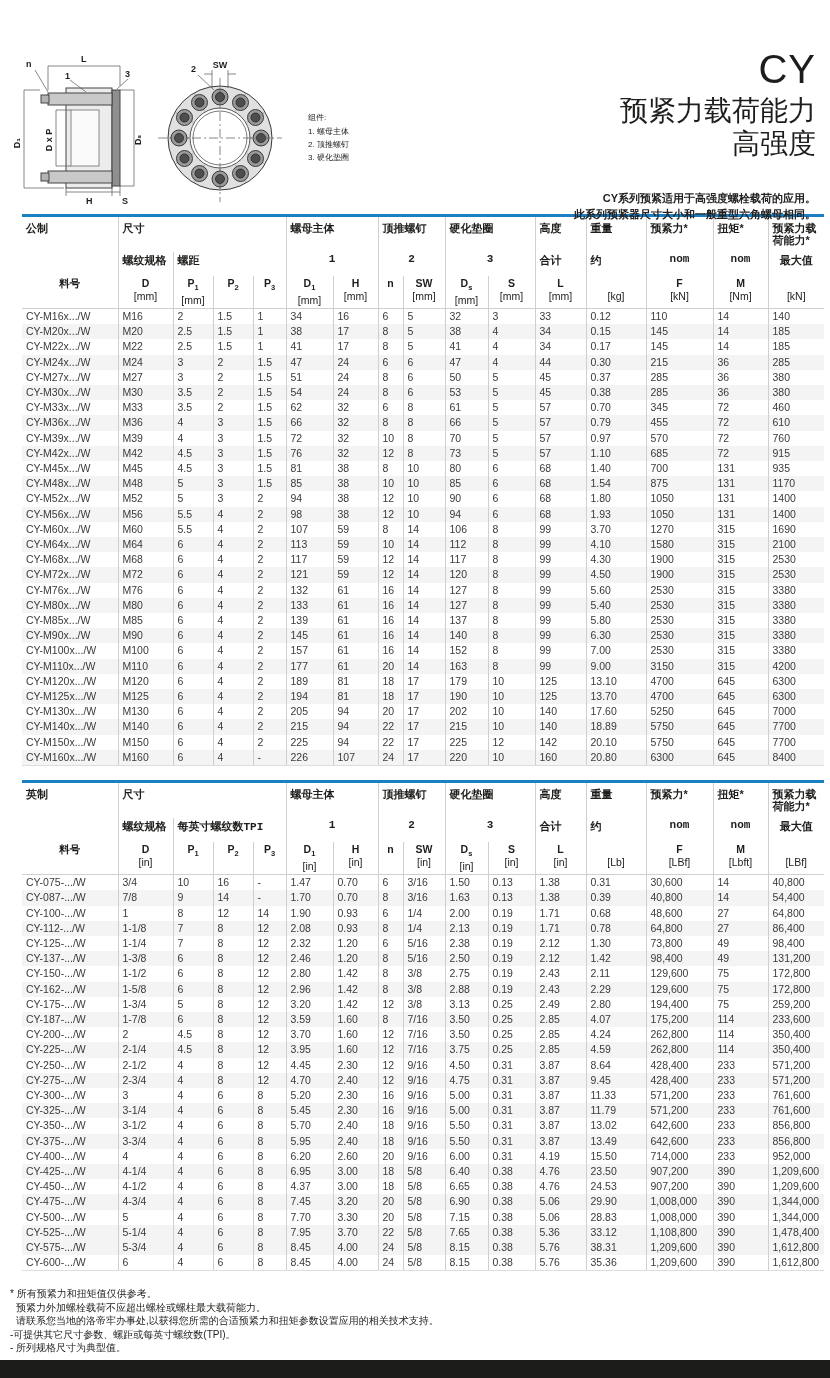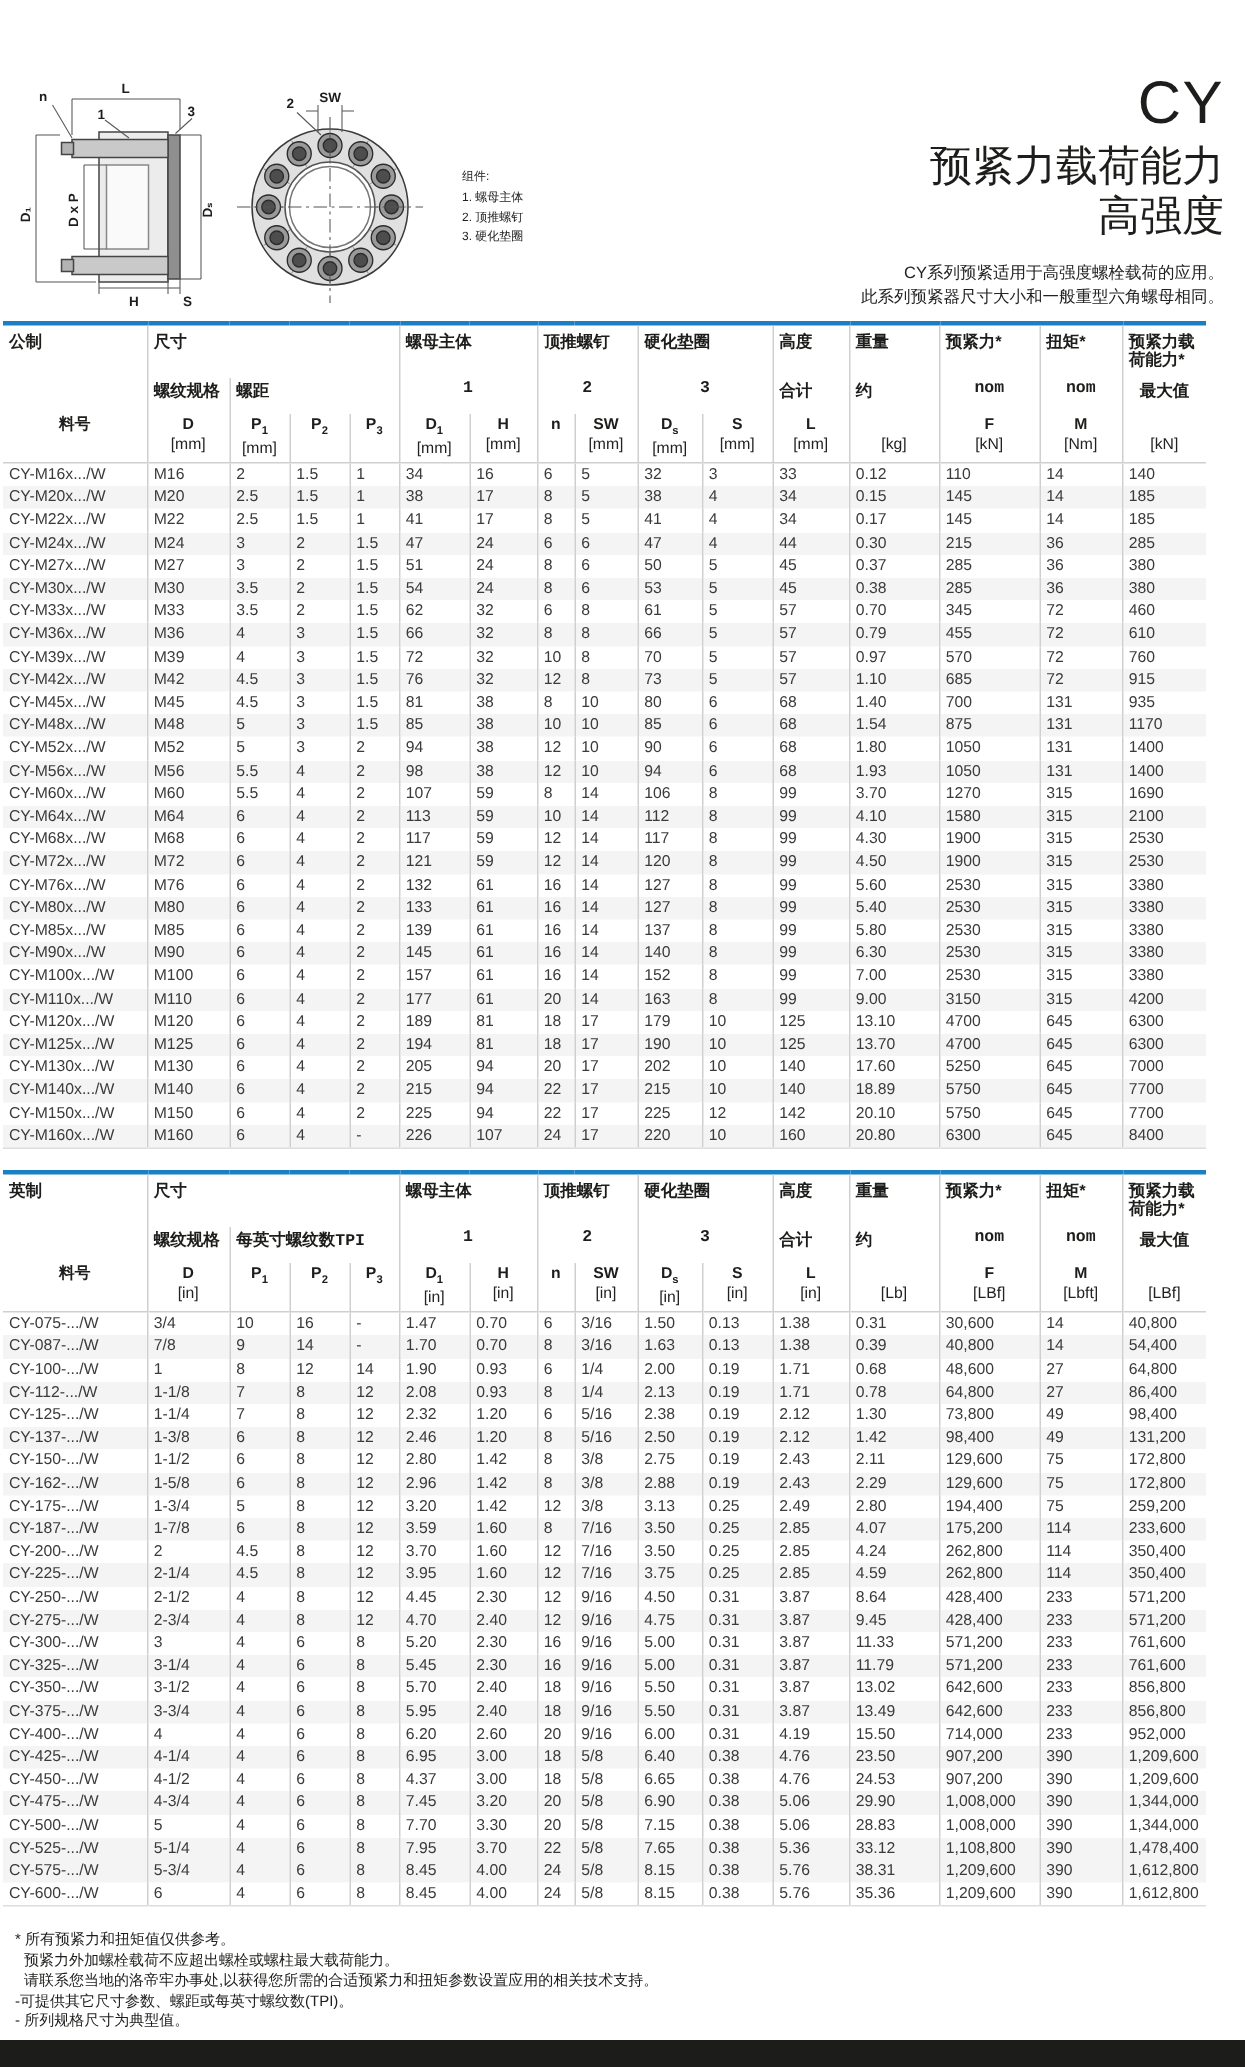--- a/index.html
+++ b/index.html
@@ -7,24 +7,24 @@
   body { width:830px; font-family:"Liberation Sans","DejaVu Sans",sans-serif; color:#1d1d1b; }
   .page { position:relative; width:830px; height:1378px; background:#fff; overflow:hidden; }
 
   
   .top { display:flex; justify-content:space-between; align-items:flex-start; height:214px; padding:20px 14px 0 8px; }
   .drawing-wrap { width:445px; }
   .title-block { text-align:right; padding-top:24px; flex:1; }
   .brand { font-size:40px; line-height:50px; font-weight:400; letter-spacing:1px; }
   .prod-title { font-size:28px; line-height:33px; font-weight:400; }
   .prod-sub { font-size:28px; line-height:33px; font-weight:400; }
-  .desc { margin-top:14px; font-size:11px; font-weight:400; line-height:16px; color:#222; }
+  .desc { margin-top:30px; font-size:11px; font-weight:700; line-height:16px; color:#222; }
 
   
-  .spec { border-collapse:collapse; table-layout:fixed; width:802px; margin:0 2px; font-size:10.5px; }
+  .spec { border-collapse:collapse; table-layout:fixed; width:802px; margin:0 22px; font-size:10.5px; }
   .spec th, .spec td { text-align:left; vertical-align:top; padding:1px 4px; white-space:nowrap; overflow:hidden; }
   .spec th + th, .spec td + td { border-left:1px solid var(--border); }
   .spec .grp-row th { border-top:3px solid var(--accent); font-weight:700; height:36px; padding-top:5px;
                       white-space:normal; line-height:12px; font-size:11px; }
   .spec .sub-row th { font-weight:700; height:24px; font-size:11px;font-family:Liberation Mono, monospace; }
   .spec .sub-row th.ctr { text-align:center; }
   .spec .col-row th { height:33px; border-bottom:1px solid var(--border); font-size:10.5px;text-align:center; }
   .spec .cl { font-weight:700; min-height:13px; line-height:13px; }
   .spec .cu { font-weight:400; line-height:13px; color:#222; }
   .spec sub { font-size:7.5px; }

